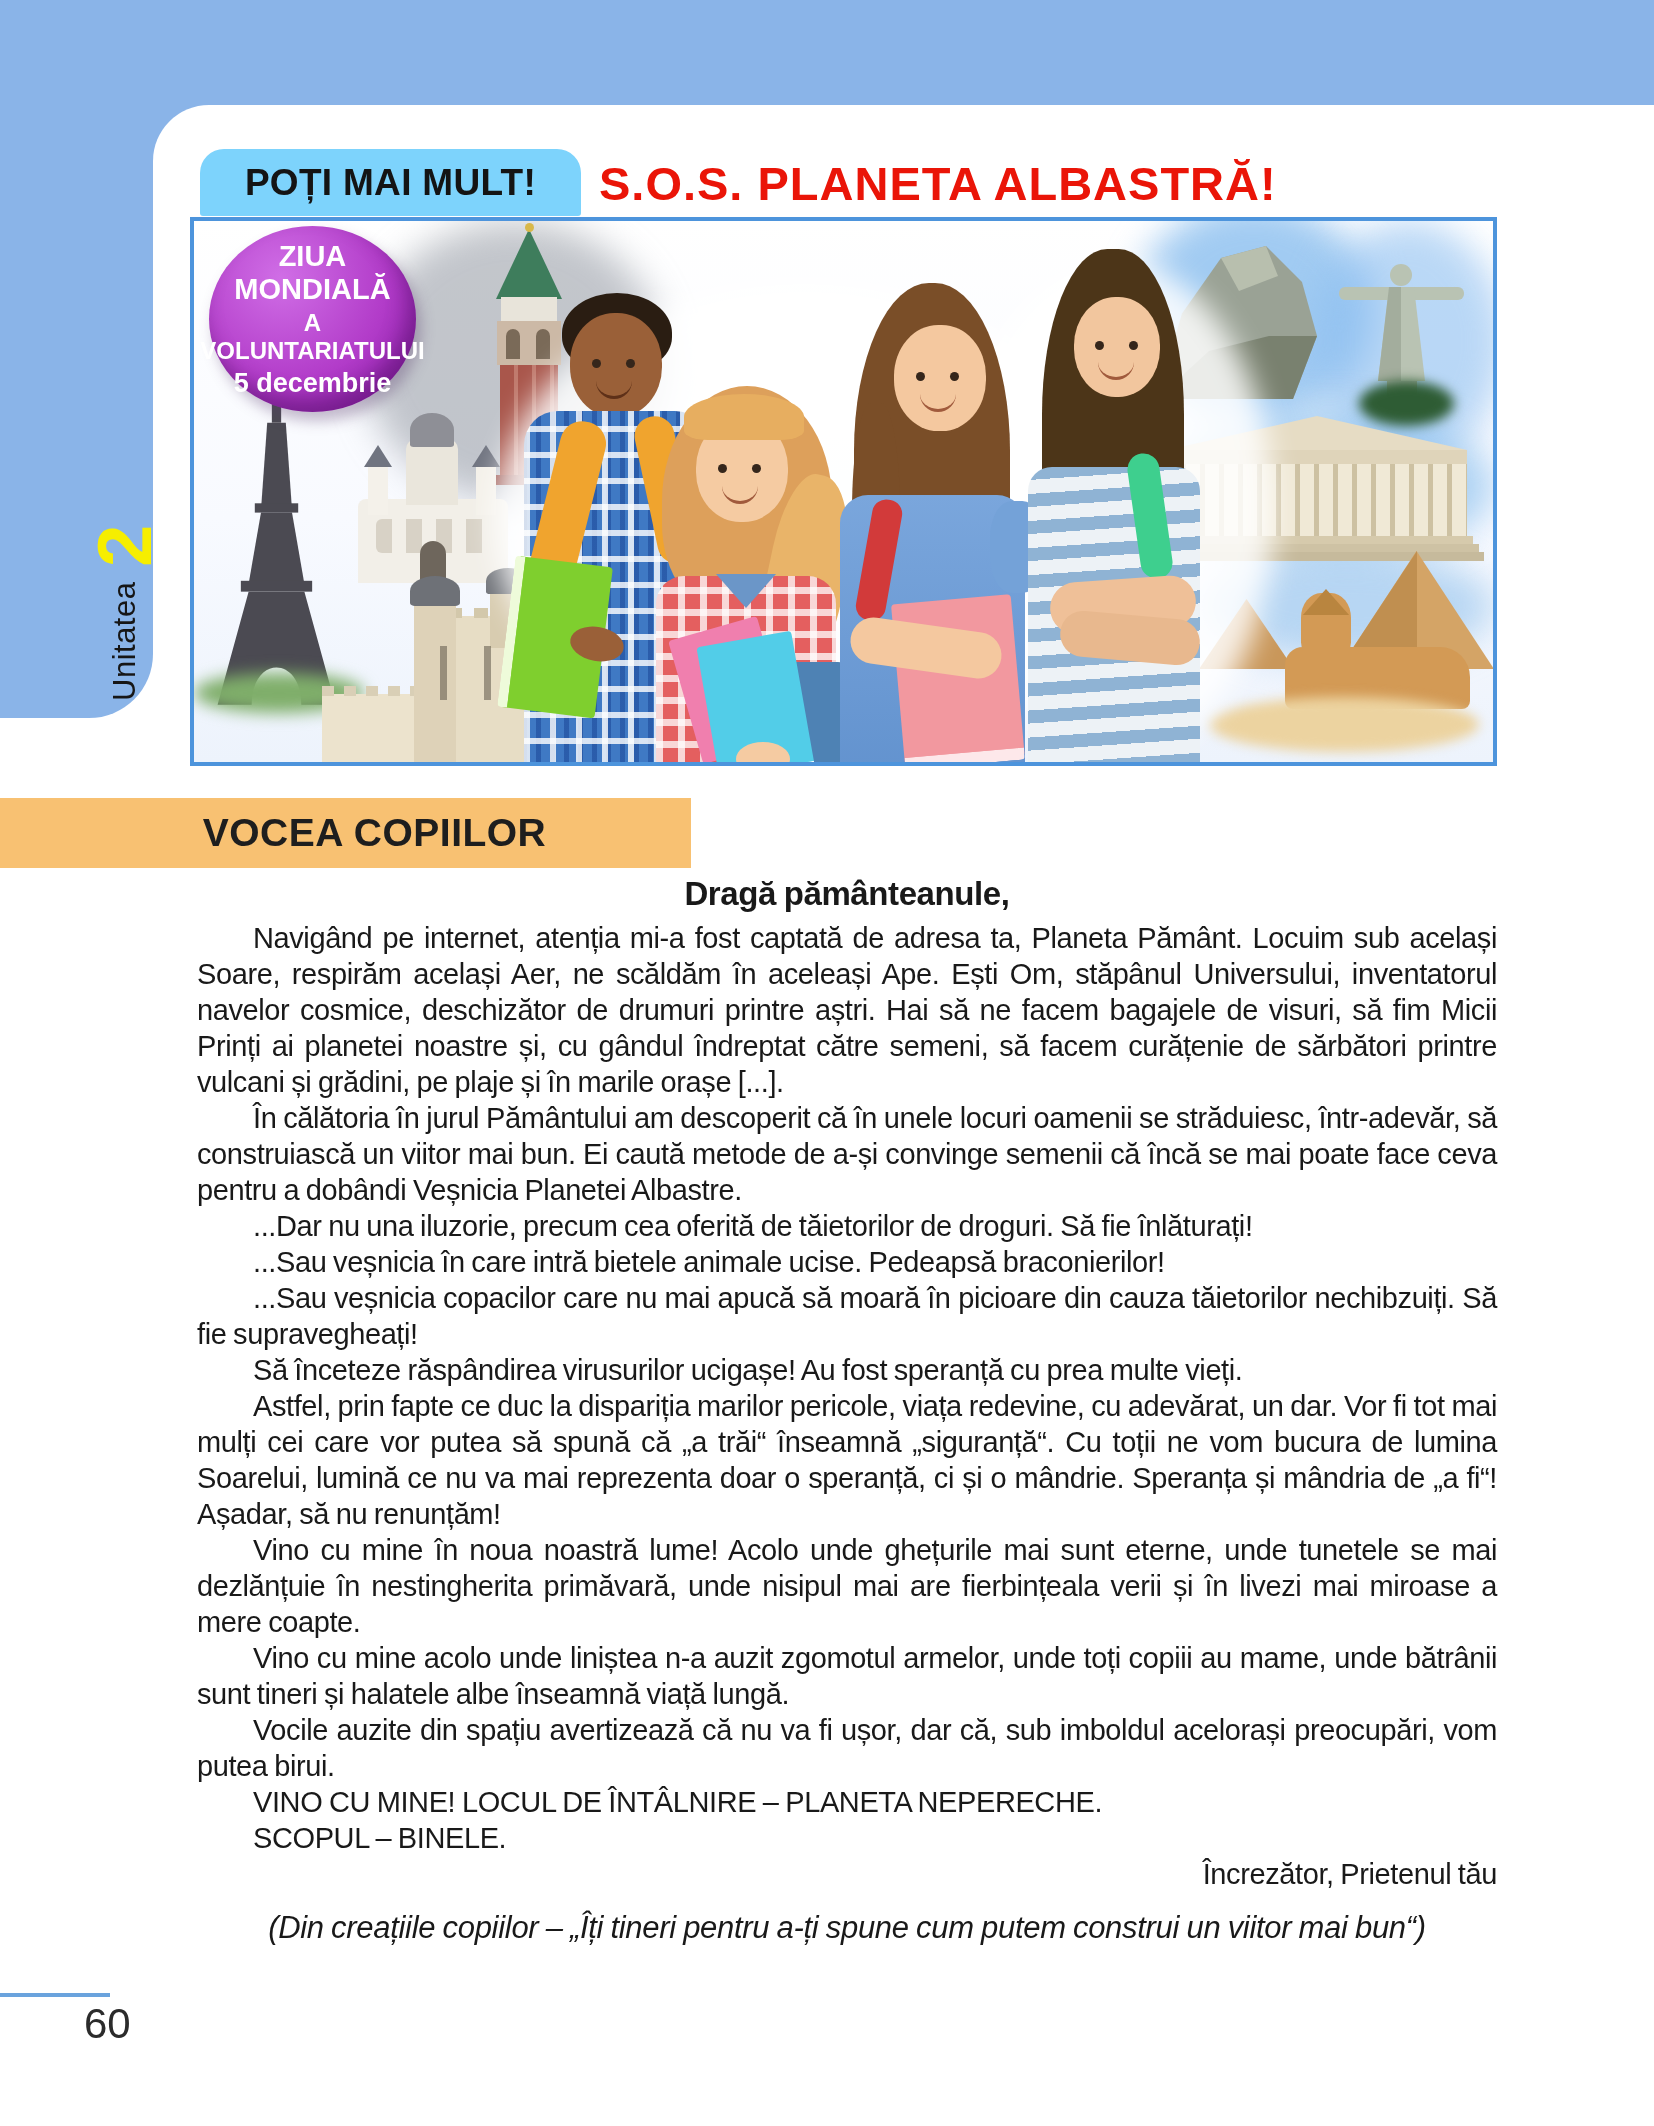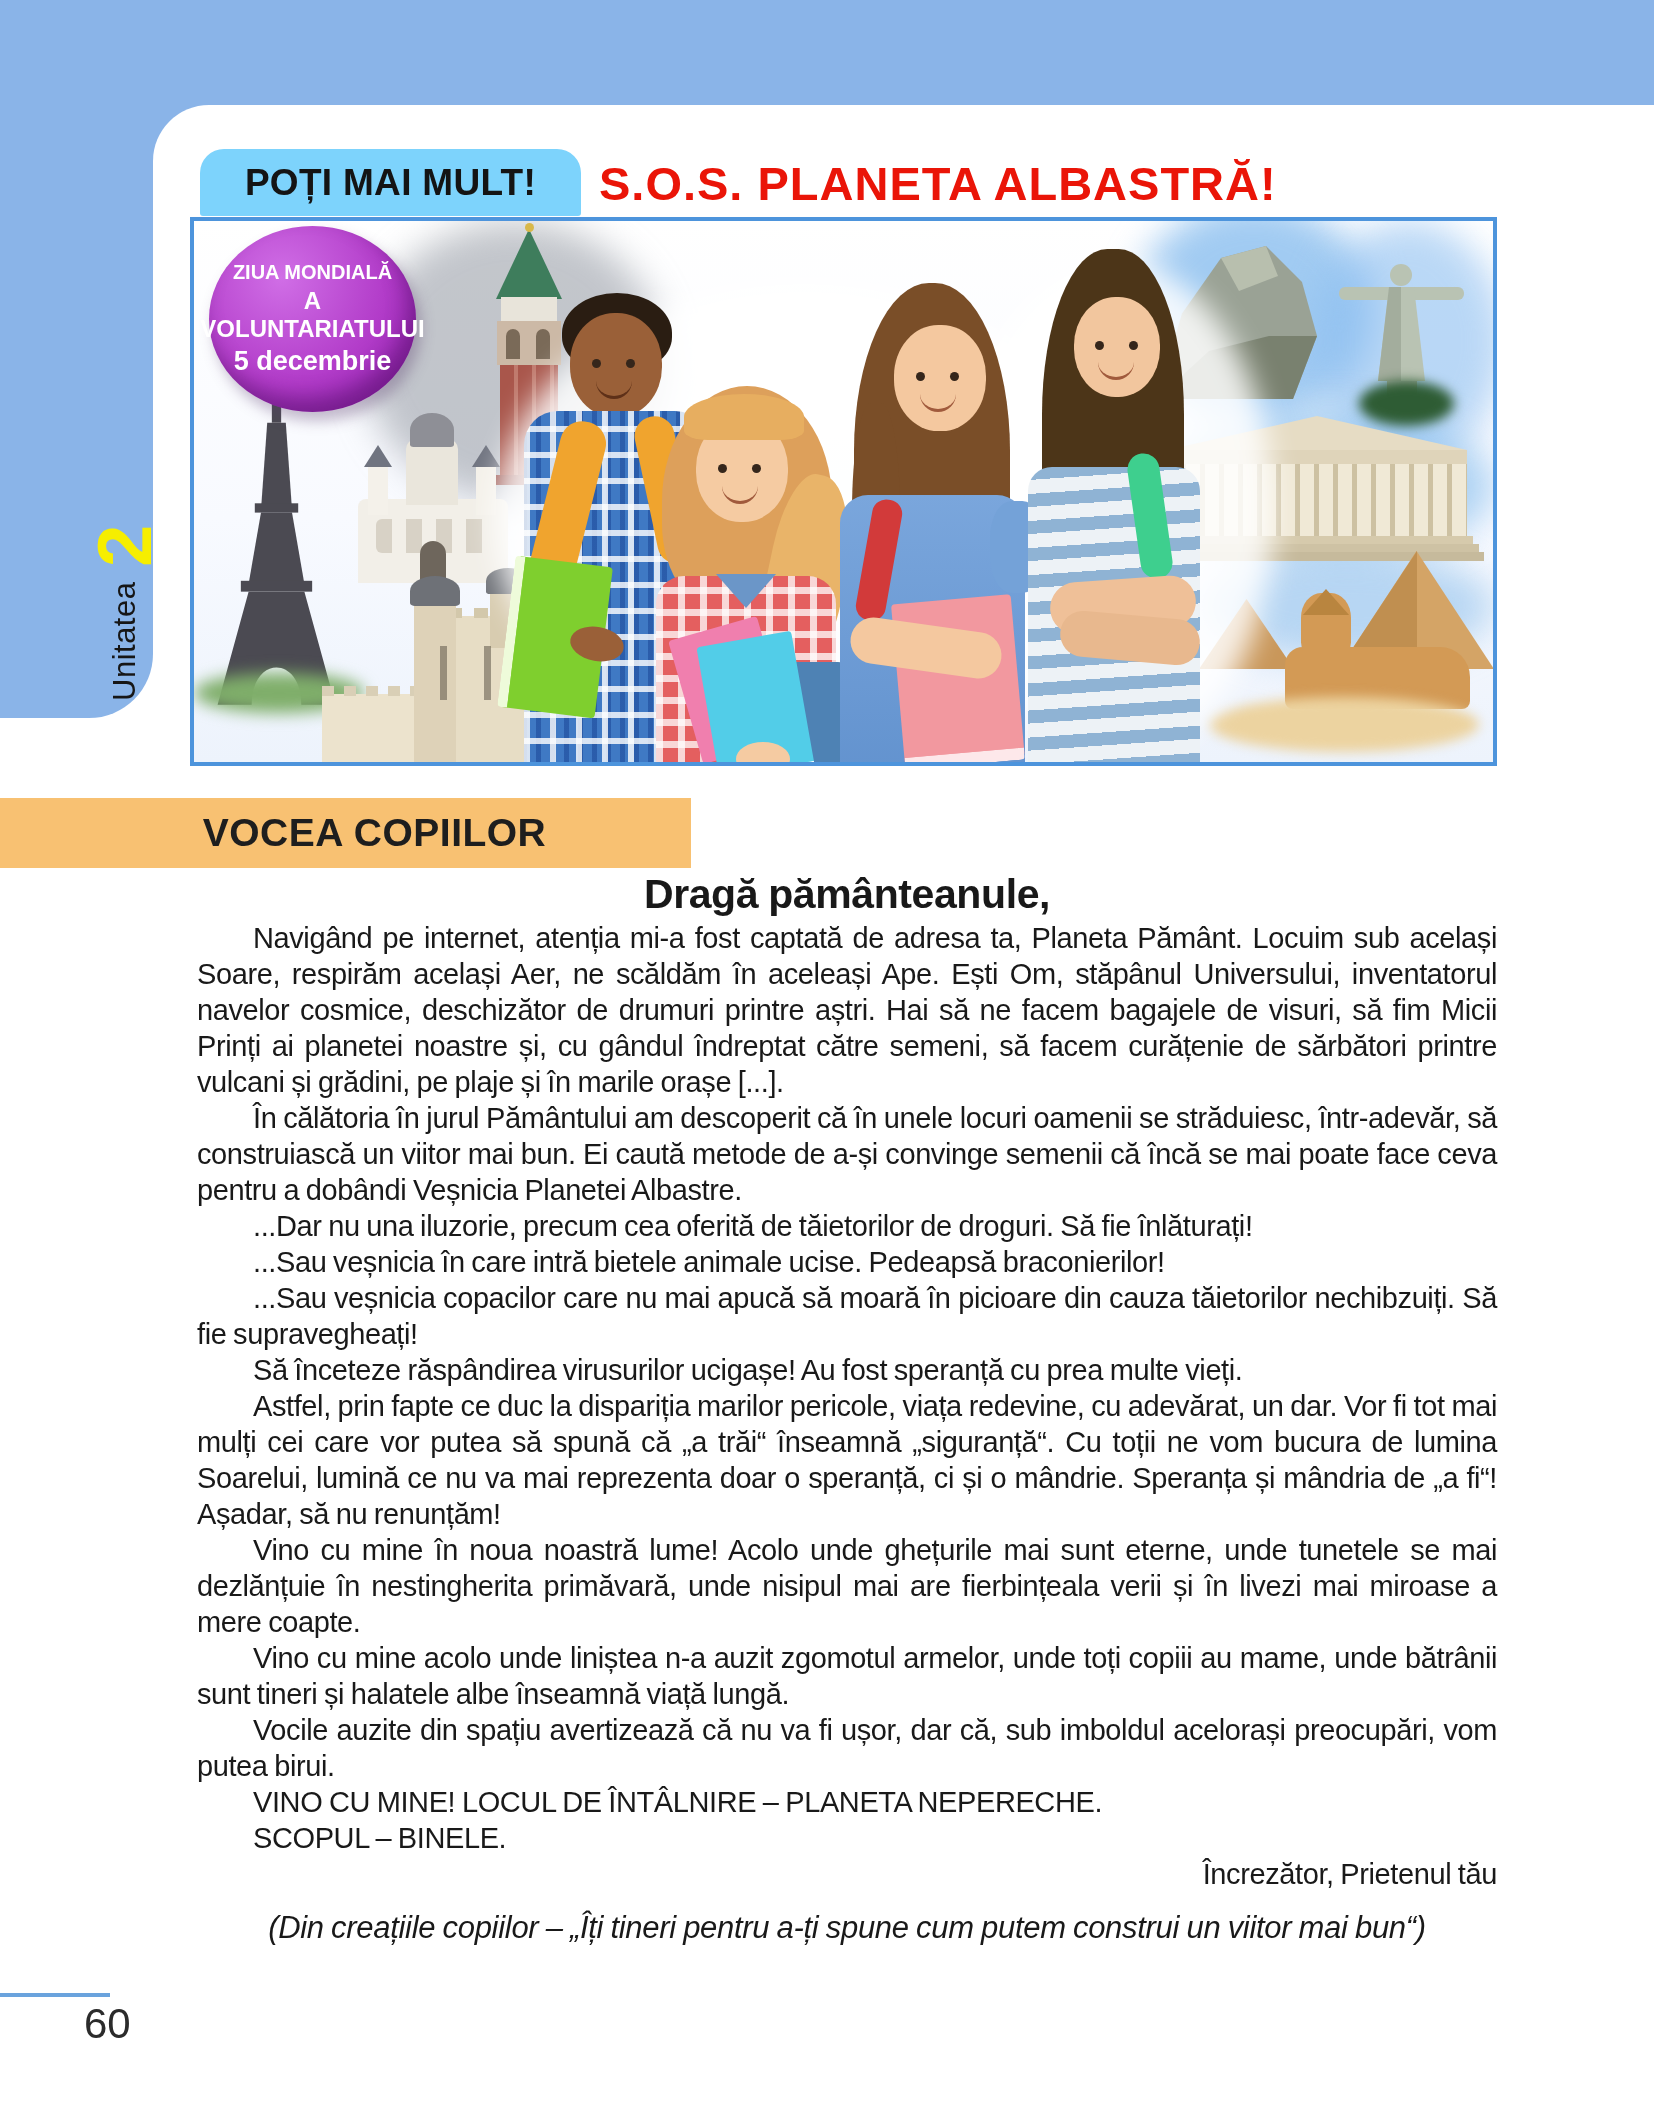--- a/index.html
+++ b/index.html
@@ -32,21 +32,21 @@
   .photo .abs{position:absolute;}
   .mist{border-radius:50%;filter:blur(18px);}
   .fog{background:rgba(255,255,255,.85);border-radius:50%;filter:blur(14px);}
 
   
   .badge{left:15px;top:5px;width:207px;height:186px;border-radius:50%;z-index:7;
          background:radial-gradient(circle at 35% 28%,#d06ee6,#b23cc9 55%,#9a27b5 82%,#7d1f96);
          box-shadow:inset -8px -14px 20px rgba(70,10,90,.45),5px 9px 14px rgba(90,60,110,.35);
          display:flex;flex-direction:column;align-items:center;justify-content:center;color:#fff;
          text-align:center;font-weight:bold;}
-  .badge .b1{font-size:20px;}
+  .badge .b1{font-size:29px;}
   .badge .b2{font-size:24px;margin:3px 0;}
   .badge .b3{font-size:27px;}
 
   
   .face{border-radius:48%;}
   .eyes{position:absolute;left:24%;top:44%;width:9px;height:9px;border-radius:50%;
         background:#35261b;box-shadow:34px 0 0 #35261b;}
   .smile{position:absolute;left:28%;top:64%;width:36px;height:16px;
          border-bottom:3px solid #a05a3c;border-radius:0 0 18px 18px;}
 
@@ -66,21 +66,21 @@
   .cols{background:repeating-linear-gradient(90deg,#f0e9d6 0 14px,#cdc1a2 14px 19px);}
 
   
   .banner{left:0;top:798px;width:691px;height:70px;background:#f8c172;
           display:flex;align-items:center;justify-content:center;padding-left:58px;box-sizing:border-box;}
   .banner span{font-size:39px;font-weight:800;color:#1e1e1e;letter-spacing:.5px;}
 
   
   .letter{left:197px;top:876px;width:1300px;font-size:29px;line-height:36px;
           letter-spacing:-.4px;word-spacing:-1px;color:#191919;}
-  .greet{font-weight:bold;font-size:41px;text-align:center;margin-bottom:8px;}
+  .greet{font-weight:bold;font-size:33px;text-align:center;margin-bottom:8px;}
   .letter p{margin:0;text-indent:56px;text-align:justify;}
   .letter p.sig{text-indent:270px;text-align:right;}
   .source{margin-top:18px;text-align:center;font-style:italic;font-size:31px;letter-spacing:-.3px;}
 
   
   .pagerule{left:0;top:1993px;width:110px;height:4px;background:#6aa3dd;}
   .pagenum{left:84px;top:2000px;font-size:42px;color:#2b2b2b;}
 </style>
 </head>
 <body>

